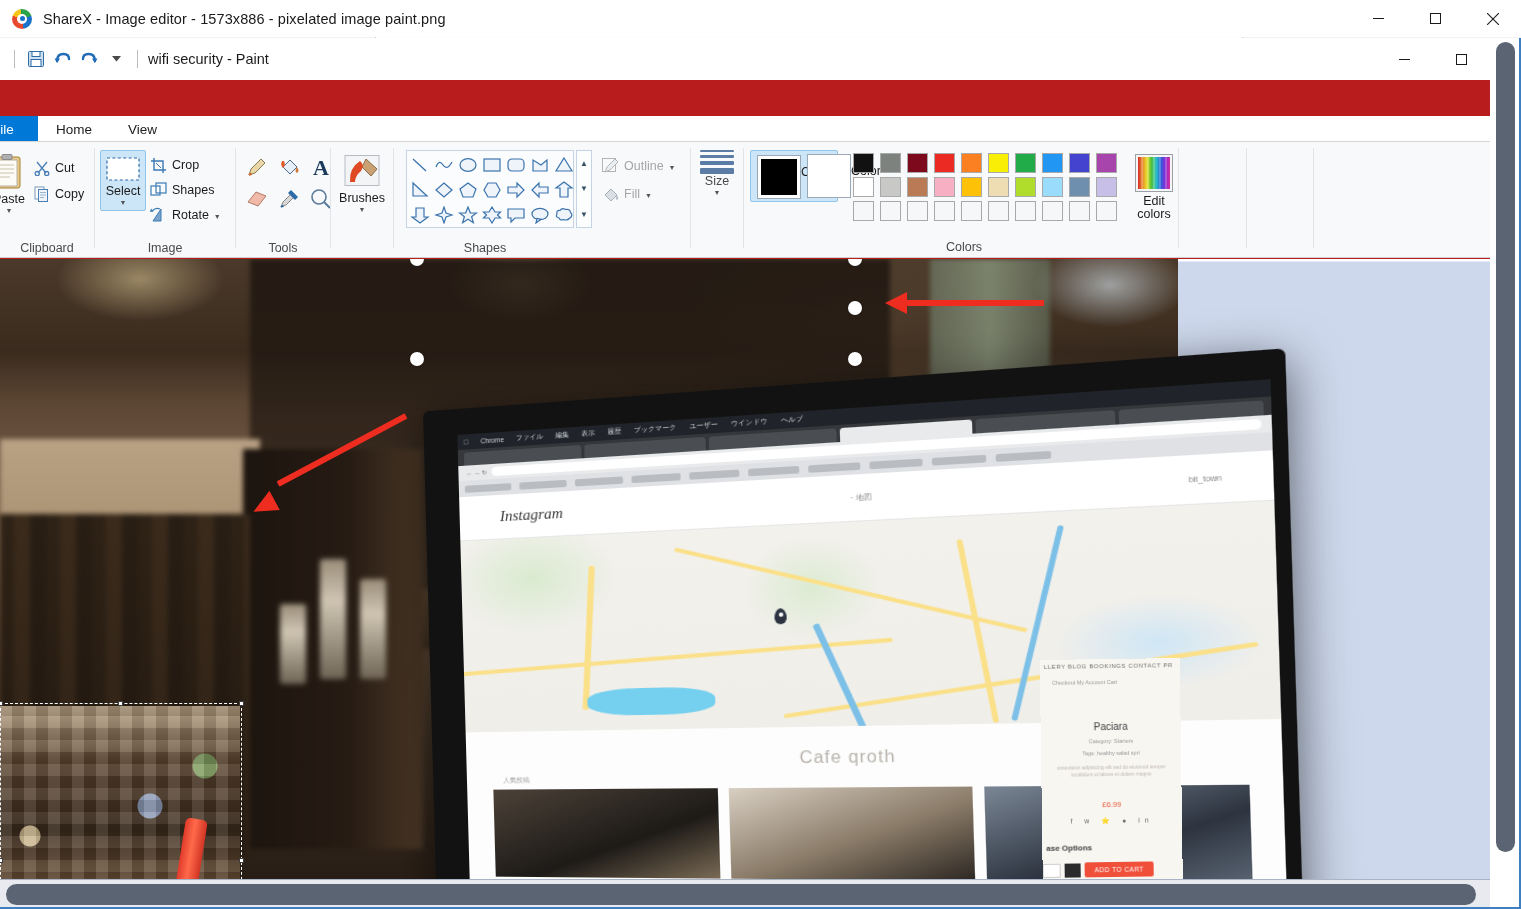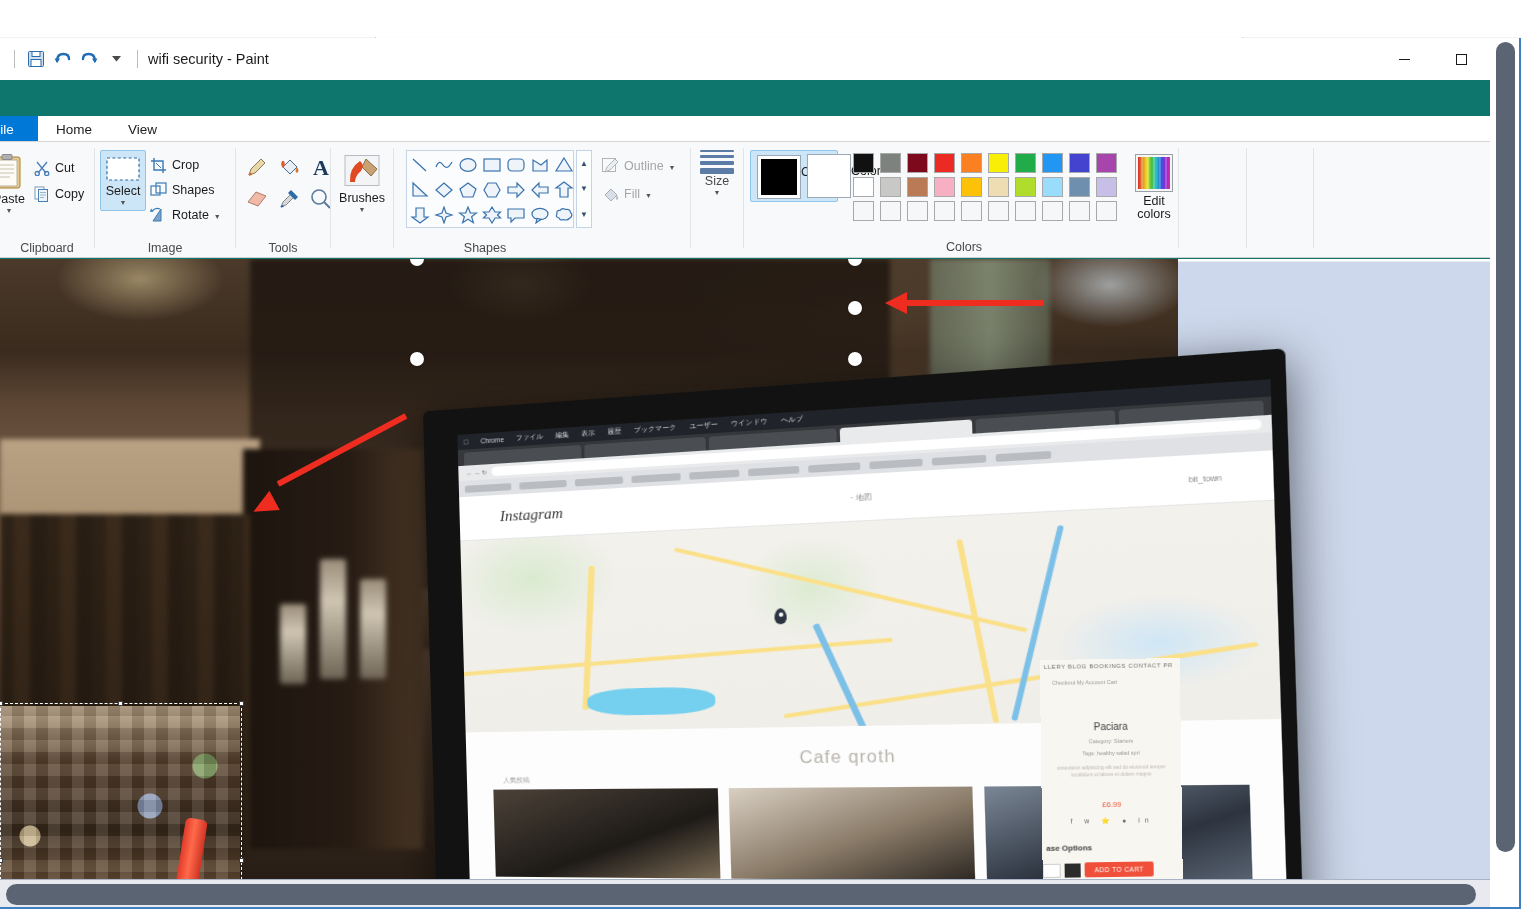--- a/index.html
+++ b/index.html
@@ -60,21 +60,21 @@
   .sx-btn.sel { border: 1px solid #3c9de0; background: #dff0fb; }
   .sx-sep { width: 1px; height: 20px; background: #c9c9c9; margin: 0 4px; }
   .sx-caret {
     width: 10px; height: 26px; display: flex; align-items: center; justify-content: center;
     font-size: 7px; color: #444; margin-left: -2px;
   }
 
   
   .paint-window {
     position: absolute; left: 0; top: 38px; width: 1490px; height: 871px;
-    background: #0f766e; overflow: hidden;
+    background: #b91c1c; overflow: hidden;
   }
   .paint-titlebar {
     position: absolute; left: 0; top: 0; width: 1490px; height: 42px; background: #ffffff;
     display: flex; align-items: center;
   }
   .qat { display: flex; align-items: center; gap: 2px; margin-left: 8px; }
   .qat-sep { width: 1px; height: 18px; background: #bdbdbd; margin: 0 6px; }
   .qat-btn { width: 25px; height: 25px; display: flex; align-items: center; justify-content: center; }
   .paint-title { font-size: 14.5px; color: #1b1b1b; margin-left: 4px; }
   .paint-winbtns { position: absolute; right: 0; top: 0; height: 42px; display: flex; }
@@ -378,20 +378,42 @@
     background: #5b6472; border-radius: 11px;
   }
   .blue-edge { position: absolute; right: 0; top: 38px; width: 2px; height: 871px; background: #3d7fc1; }
   .blue-bottom { position: absolute; left: 0; bottom: 0; width: 1521px; height: 2px; background: #3d7fc1; }
 </style>
 </head>
 <body>
 
 <div id="root">
 
+  <div class="sharex-titlebar">
+    <div class="sharex-logo"></div>
+    <div class="sharex-title">ShareX - Image editor - 1573x886 - pixelated image paint.png</div>
+    <div class="winbtns">
+      <div class="winbtn">
+        <svg width="11" height="11" viewBox="0 0 11 11">
+            <line x1="0" y1="5.5" x2="11" y2="5.5" stroke="#1b1b1b" stroke-width="1"></line>
+          </svg>
+      </div>
+      <div class="winbtn">
+        <svg width="11" height="11" viewBox="0 0 11 11">
+            <rect x="0.5" y="0.5" width="10" height="10" fill="none" stroke="#1b1b1b" stroke-width="1"></rect>
+          </svg>
+      </div>
+      <div class="winbtn">
+        <svg width="12" height="12" viewBox="0 0 12 12">
+            <line x1="0" y1="0" x2="12" y2="12" stroke="#1b1b1b" stroke-width="1.1"></line>
+            <line x1="12" y1="0" x2="0" y2="12" stroke="#1b1b1b" stroke-width="1.1"></line>
+          </svg>
+      </div>
+    </div>
+  </div>
 
   <div class="sharex-toolstrip">
     <div class="sx-toolbar">
 
       <div class="sx-btn">
         <svg width="19" height="19" viewBox="0 0 19 19">
             <path d="M2 10 L7 15 L17 3" fill="none" stroke="#1a9c2e" stroke-width="3.4" stroke-linecap="round" stroke-linejoin="round"></path>
           </svg>
       </div>
       <div class="sx-btn">

